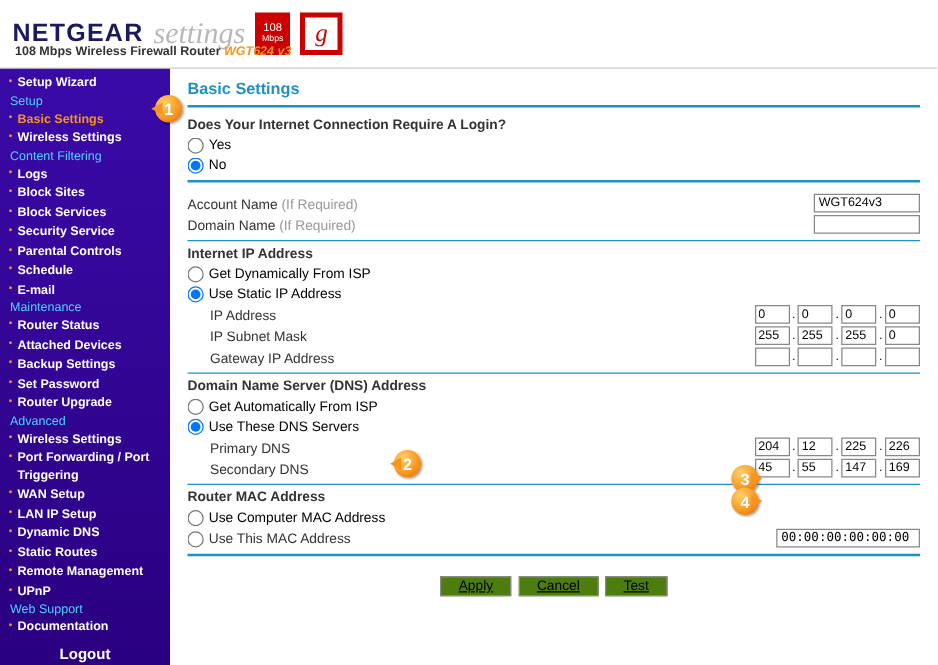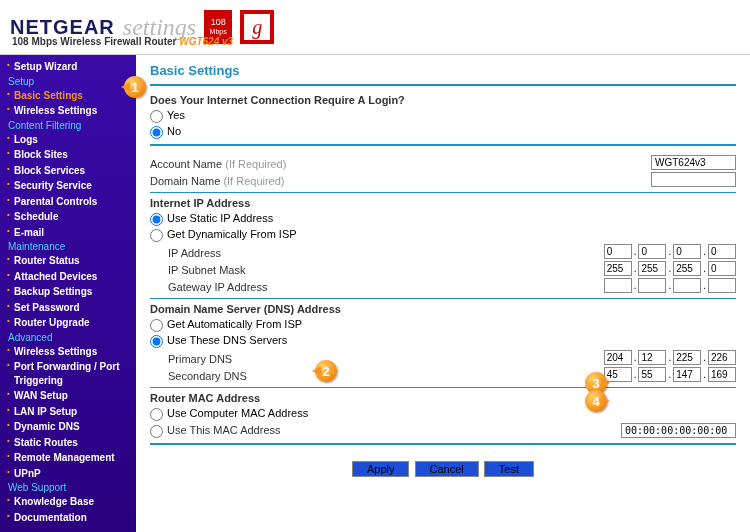--- a/index.html
+++ b/index.html
@@ -179,22 +179,23 @@
   }
   .button-row {
     text-align: center;
     padding: 8px 0;
   }
   .btn {
     font-size: 11px;
     padding: 1px 14px;
     margin: 0 1px;
     border: 1px solid #888;
-    background: #1d4ed8;
+    background: #4d7c0f;
     cursor: pointer;
+    text-decoration: underline;
   }
   
   .badge {
     position: absolute;
     width: 22px;
     height: 22px;
     border-radius: 50%;
     background: radial-gradient(circle at 35% 30%, #ffcf6b, #f7941d 60%, #d66a00);
     color: #fff;
     font-weight: bold;
@@ -262,21 +263,20 @@
     <div class="nav-head">Advanced</div>
     <div class="nav-item">Wireless Settings</div>
     <div class="nav-item">Port Forwarding / Port Triggering</div>
     <div class="nav-item">WAN Setup</div>
     <div class="nav-item">LAN IP Setup</div>
     <div class="nav-item">Dynamic DNS</div>
     <div class="nav-item">Static Routes</div>
     <div class="nav-item">Remote Management</div>
     <div class="nav-item">UPnP</div>
     <div class="nav-head">Web Support</div>
-    <div class="nav-item">Knowledge Base</div>
     <div class="nav-item">Documentation</div>
     <div class="logout">Logout</div>
   </div>
 
   <div class="main">
     <div class="page-title">Basic Settings</div>
     <hr class="section-rule">
 
     <div class="section-head">Does Your Internet Connection Require A Login?</div>
     <div class="row">
@@ -292,24 +292,24 @@
       <input class="text-input" value="WGT624v3" style="">
     </div>
     <div class="row">
       <div class="row-label"><span>Domain Name</span> <span class="req">(If Required)</span></div>
       <input class="text-input" value="" style="">
     </div>
     <hr class="thin-rule">
 
     <div class="section-head">Internet IP Address</div>
     <div class="row">
+      <label><input type="radio" class="radio" name="ip" style=""><span>Get Dynamically From ISP</span></label>
+    </div>
+    <div class="row">
       <label><input type="radio" class="radio" name="ip" checked="" style=""><span>Use Static IP Address</span></label>
-    </div>
-    <div class="row">
-      <label><input type="radio" class="radio" name="ip" style=""><span>Get Dynamically From ISP</span></label>
     </div>
     <div class="row row-indent">
       <div class="row-label">IP Address</div>
       <div class="ip-group">
         <input class="ip-oct" value="0" style="">
           <span class="ip-dot">.</span>
         <input class="ip-oct" value="0" style="">
           <span class="ip-dot">.</span>
         <input class="ip-oct" value="0" style="">
           <span class="ip-dot">.</span>

